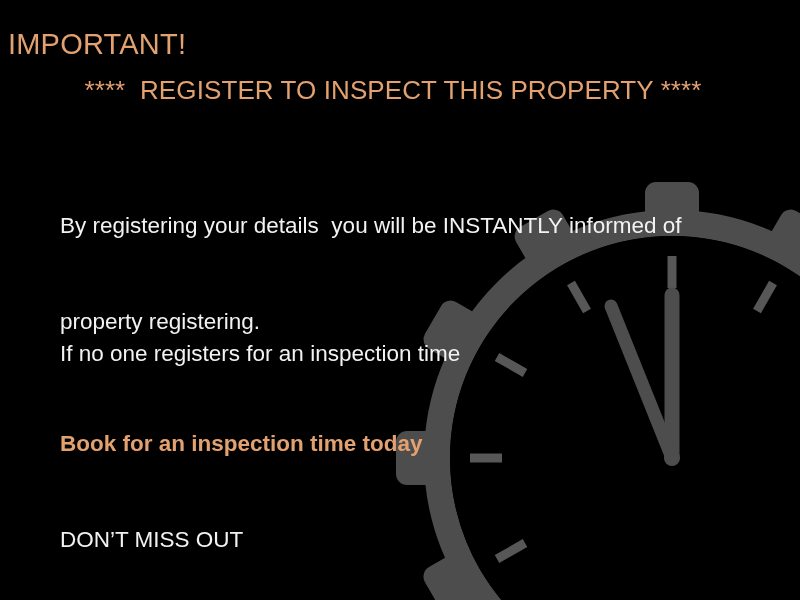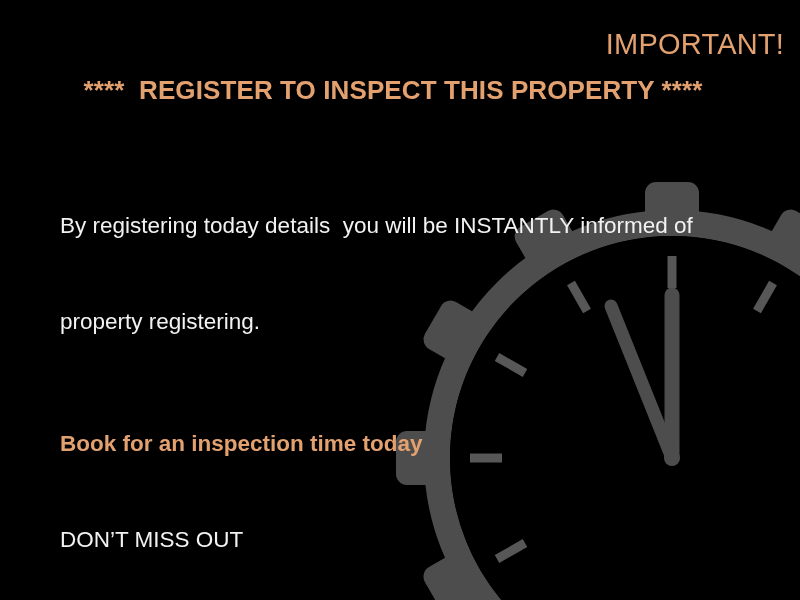--- a/index.html
+++ b/index.html
@@ -32,39 +32,39 @@
   #text-layer {
     position: absolute;
     left: 0;
     top: 0;
     width: 800px;
     height: 600px;
   }
 
   .headline-1 {
     position: absolute;
-    left: 2px;
+    left: 8px;
     top: 29px;
     width: 782px;
-    text-align: right;
+    text-align: left;
     font-size: 29px;
     font-weight: 400;
     letter-spacing: 0.2px;
     line-height: 1.1;
     white-space: pre;
   }
 
   .headline-2 {
     position: absolute;
     left: 0;
     top: 76px;
     width: 786px;
     text-align: center;
     font-size: 26px;
-    font-weight: 700;
+    font-weight: 400;
     letter-spacing: 0.1px;
     line-height: 1.15;
     white-space: pre;
   }
 
   .body-block {
     position: absolute;
     left: 60px;
     font-size: 22.5px;
     font-weight: 400;
@@ -164,25 +164,26 @@
     <circle cx="672" cy="458" r="8" fill="#4d4d4d"></circle>
   </svg>
 
   <div id="text-layer">
 
     <div class="headline-1" style="color: rgb(227, 161, 112);">IMPORTANT!</div>
 
     <div class="headline-2" style="color: rgb(227, 161, 112);">****  REGISTER TO INSPECT THIS PROPERTY ****</div>
 
     <div class="body-block" id="para-1" style="color: rgb(242, 242, 242);">
-      <span class="line">By registering today details  you will be INSTANTLY informed of</span>
+      <span class="line">By registering your details  you will be INSTANTLY informed of</span>
       <span class="line">property registering.</span>
     </div>
 
     <div class="body-block" id="para-2" style="color: rgb(242, 242, 242);">
+      <span class="line">If no one registers for an inspection time</span>
     </div>
 
     <div class="body-block" id="para-3" style="color: rgb(242, 242, 242);">
       <span class="line bold-line" style="color: rgb(227, 161, 112);">Book for an inspection time today</span>
       <span class="line">DON’T MISS OUT</span>
       
     </div>
 
   </div>
 </div>

